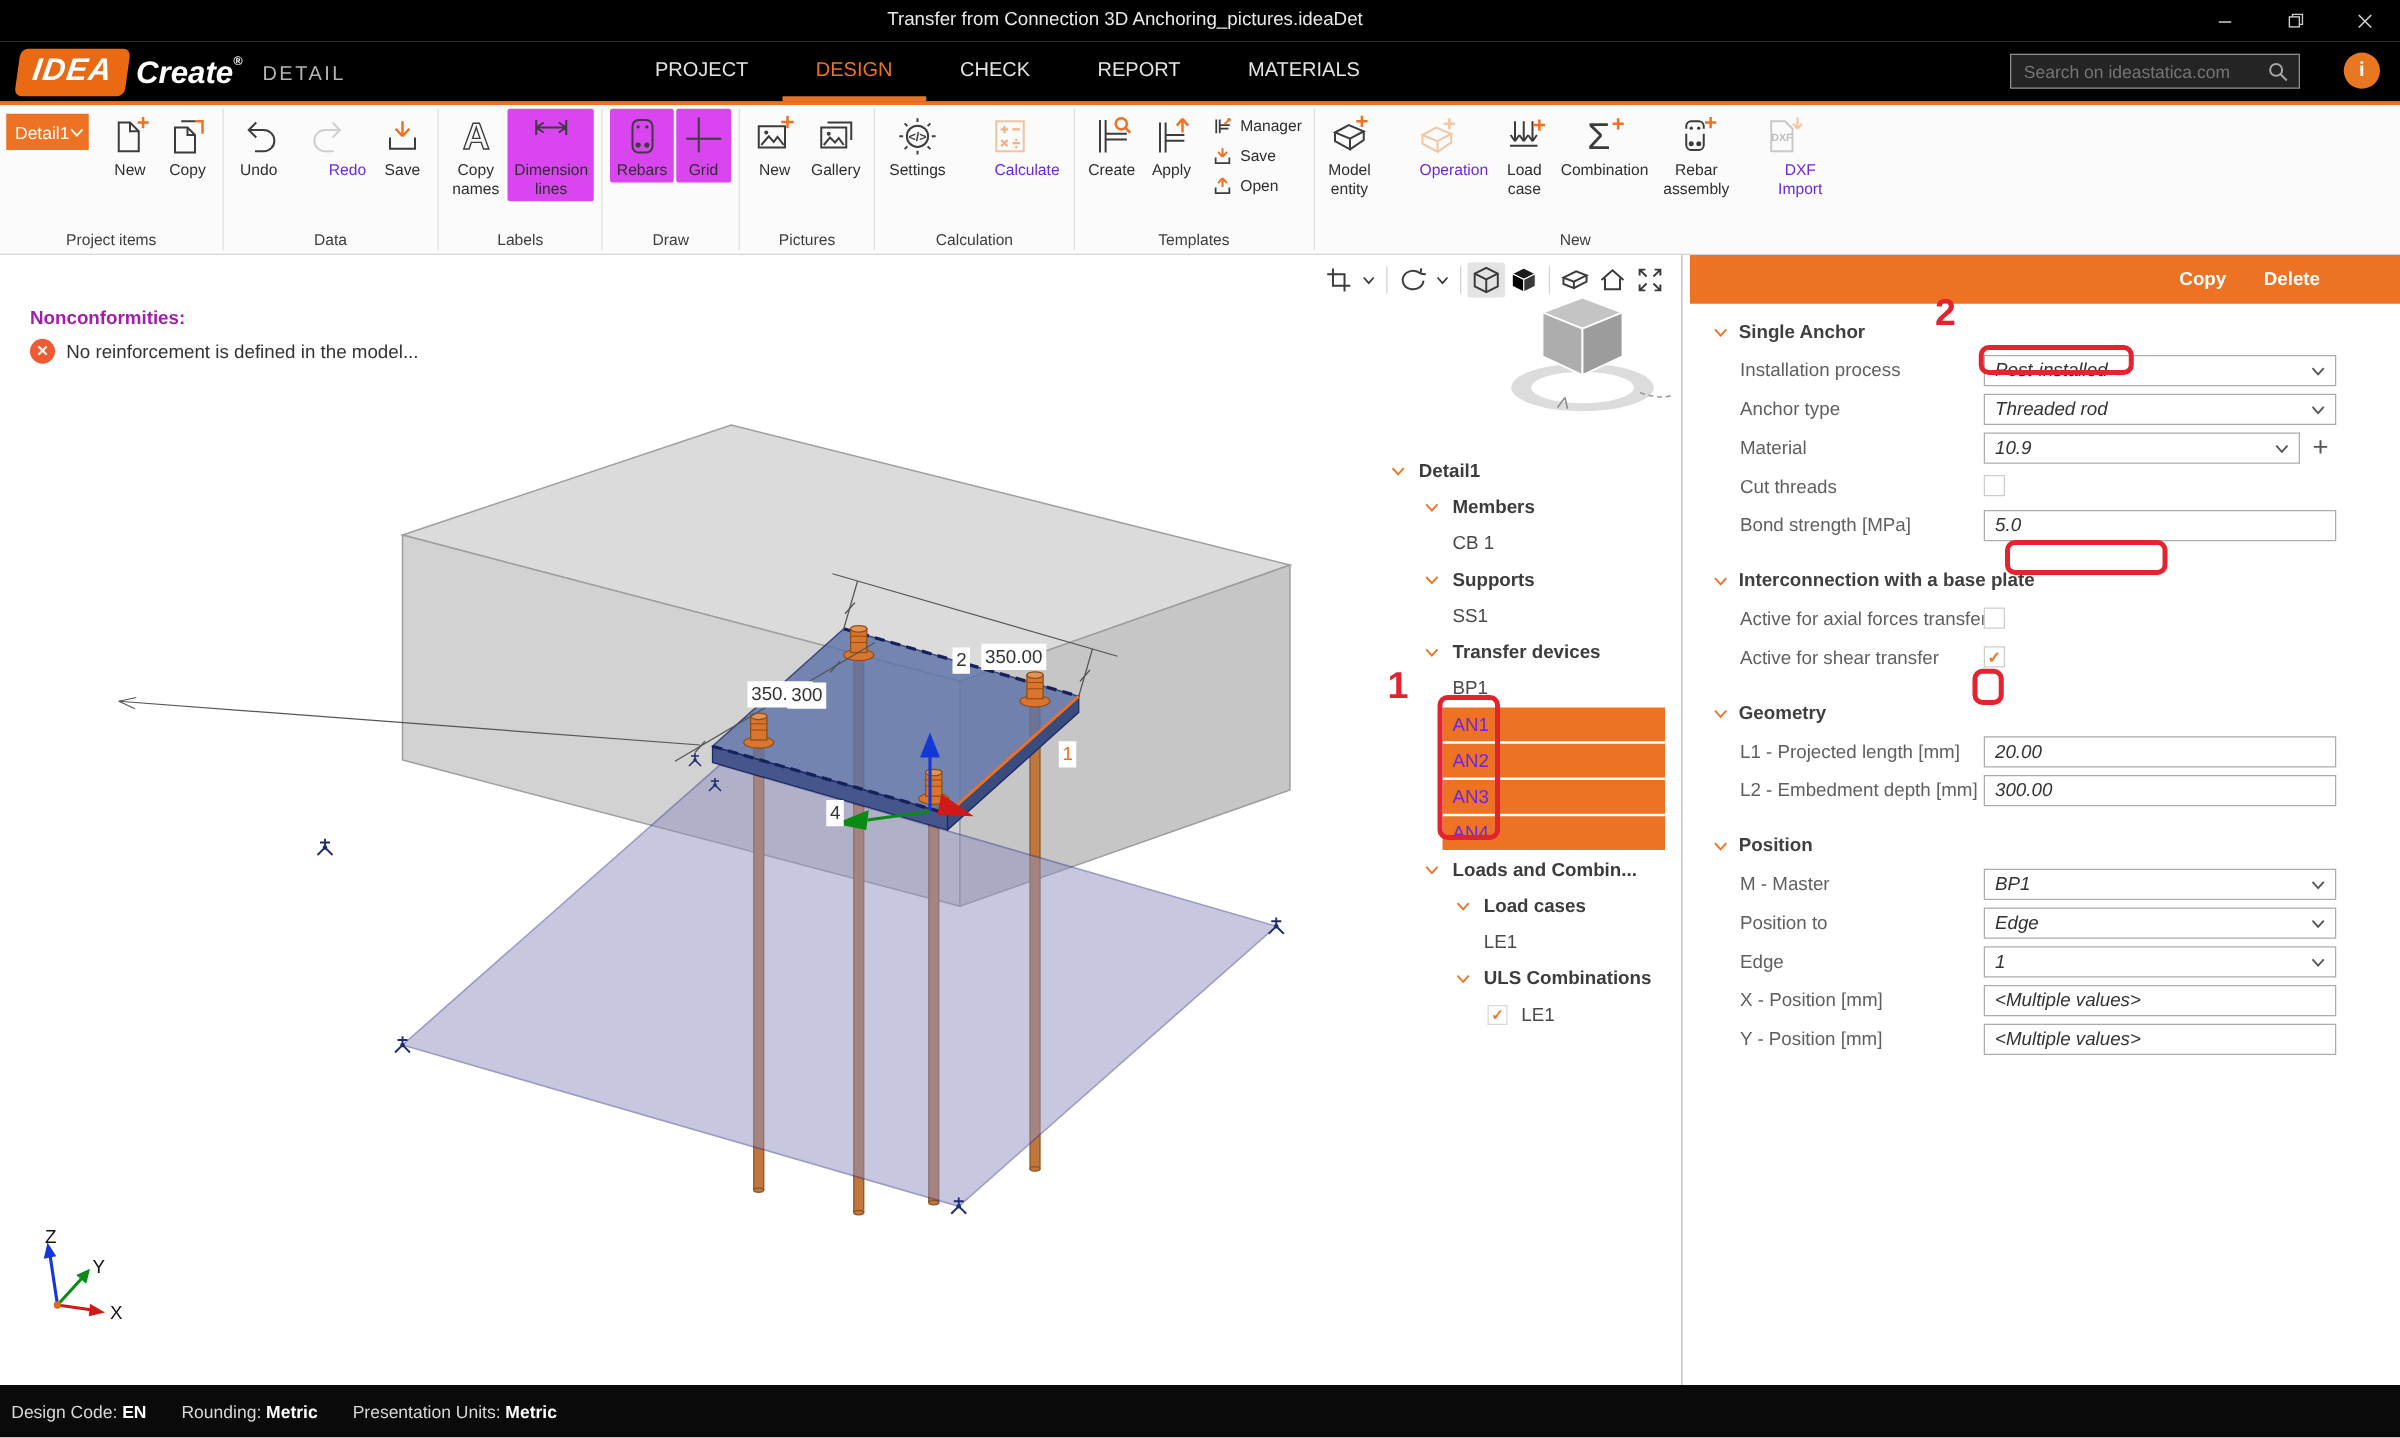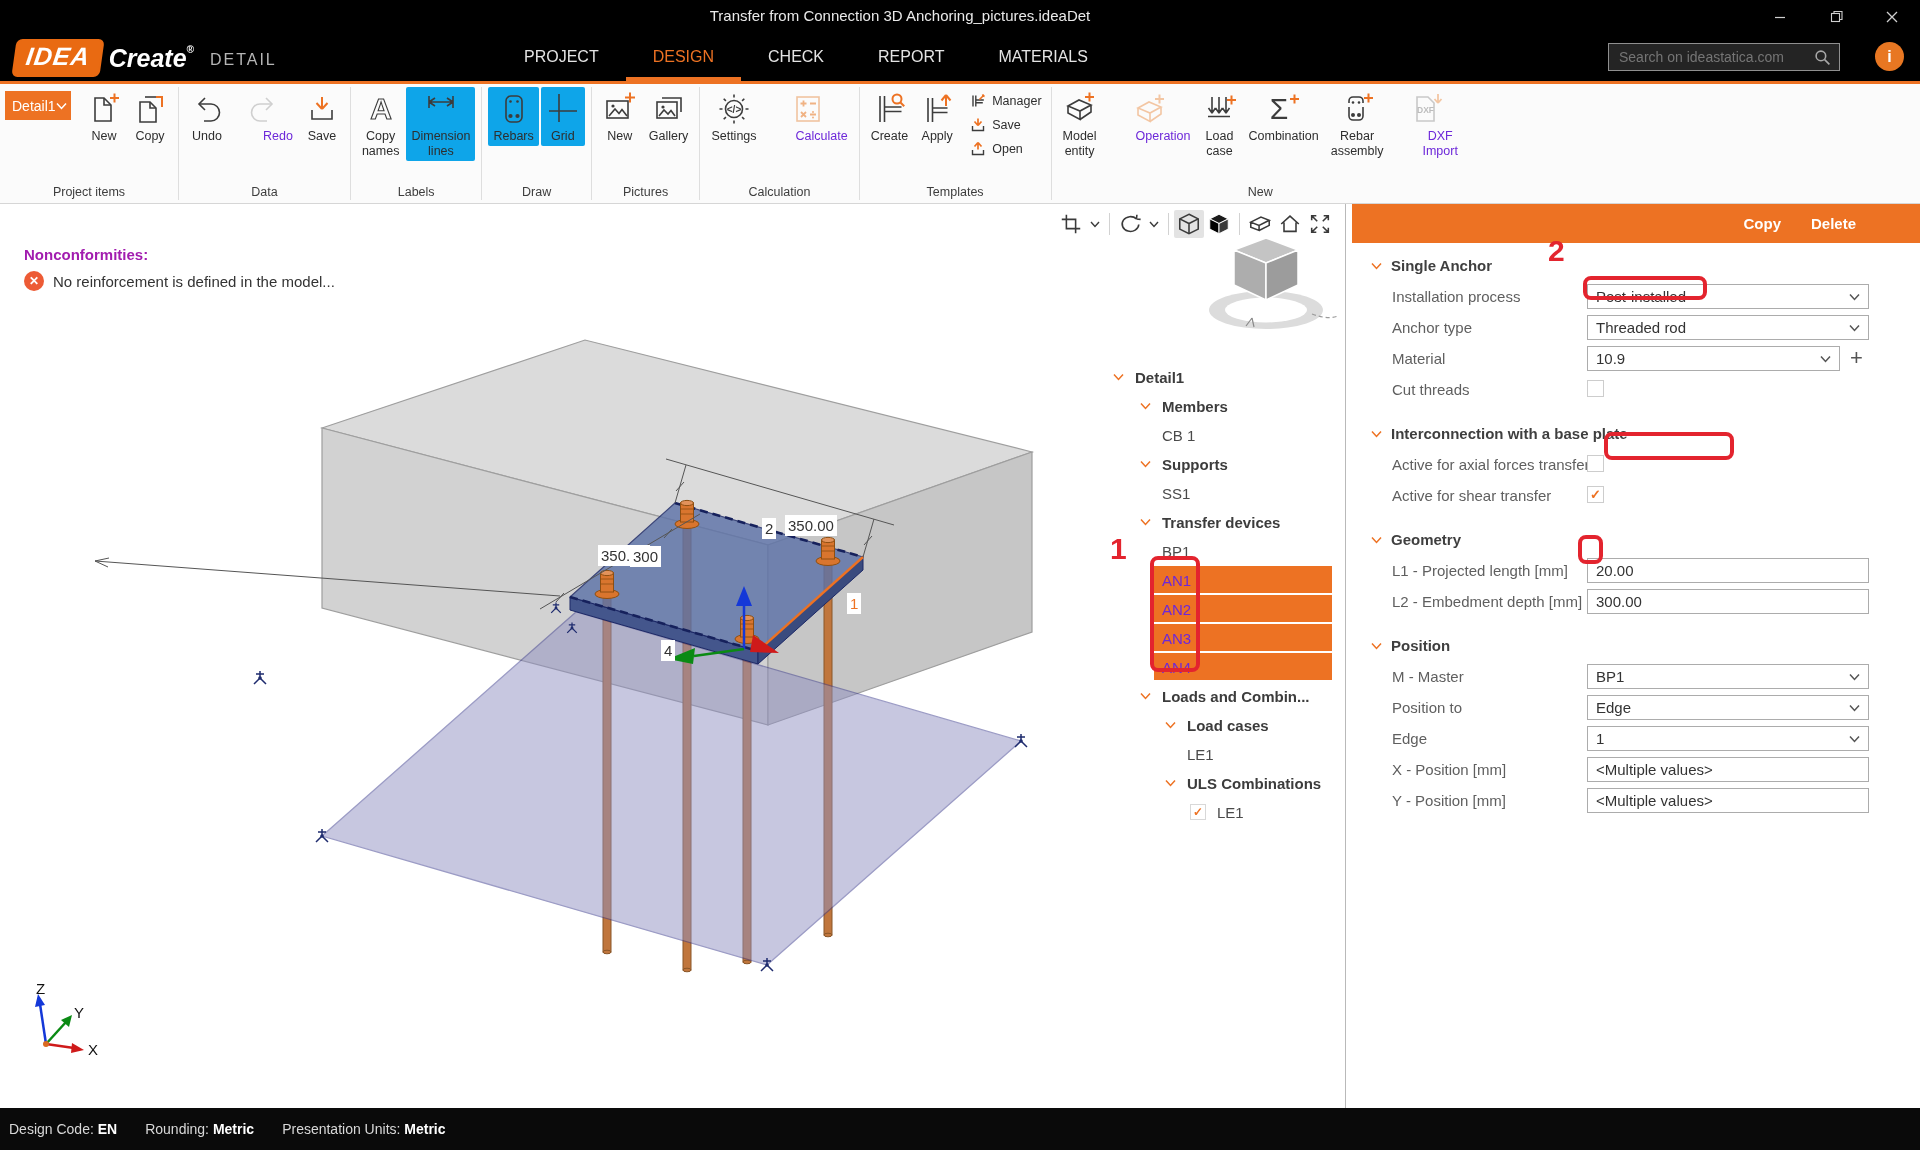--- a/index.html
+++ b/index.html
@@ -33,21 +33,21 @@
     background:#E87722; color:#fff; font-weight:bold; font-size:16px; display:flex; align-items:center; justify-content:center; }
   
   .ribbon { position:absolute; left:0; top:81px; width:1920px; height:123px; background:#FBFBFB;
     border-top:3px solid #ED7223; border-bottom:1px solid #D6D6D6; display:flex; z-index:18; }
   .rib-group { display:flex; flex-direction:column; padding:0 5px; }
   .rib-row { display:flex; flex:1; align-items:flex-start; padding-top:3px; }
   .rib-label { text-align:center; font-size:12.5px; color:#3D3D3D; padding:0 2px 4px; }
   .rib-sep { width:1px; background:#DEDEDE; margin:3px 0; }
   .rib-btn { display:flex; flex-direction:column; align-items:center; padding:5px 5px 2px; margin:0 1px;
     border-radius:2px; min-width:42px; }
-  .rib-btn.active { background:#0ea5e9; }
+  .rib-btn.active { background:#d946ef; }
   .rib-ico { width:34px; height:34px; }
   .rib-txt { font-size:12.5px; color:#2E2E2E; text-align:center; line-height:1.18; margin-top:3px; white-space:pre-line; }
   .rib-btn.disabled .rib-txt { color:#6d28d9;margin-left:27px; }
   .proj-select { width:66px; height:29px; background:#ED7223; color:#fff; display:flex; align-items:center;
     justify-content:space-between; padding:0 7px; font-size:14px; margin:4px 10px 0 0; }
   .rib-stack { display:flex; flex-direction:column; margin-left:6px; padding-top:2px; }
   .rib-srow { display:flex; align-items:center; gap:6px; height:24px; font-size:12.5px; color:#2E2E2E; padding:0 4px; }
   .rib-sico { width:16px; height:16px; line-height:0; }
   svg text { font-family:"Liberation Sans", sans-serif; }
   
@@ -87,21 +87,21 @@
   .panel-body { position:absolute; left:0; top:46px; right:0; }
   .sect-title { height:31px; display:flex; align-items:center; gap:9px; padding-left:19px;
     font-weight:bold; font-size:15px; color:#3F3F3F; }
   .sect-gap { height:13px; }
   .prop-row { height:31px; position:relative; }
   .prop-label { position:absolute; left:40px; top:0; height:31px; display:flex; align-items:center;
     font-size:15px; color:#5F5F5F; white-space:nowrap; }
   .prop-field { position:absolute; left:235px; top:3px; width:282px; height:25px; border:1px solid #ACACAC;
     background:#fff; display:flex; align-items:center; padding:0 8px; font-size:15px; color:#333; }
   .prop-field.narrow { width:253px; }
-  .pval { flex:1; white-space:nowrap; overflow:hidden; }
+  .pval { flex:1; white-space:nowrap; overflow:hidden;font-style:italic; }
   .fchev, .fspin { line-height:0; margin-left:4px; }
   .fplus { position:absolute; left:498px; top:2px; font-size:22px; color:#555; line-height:25px; }
   .prop-cb { position:absolute; left:235px; top:6px; width:17px; height:17px; border:1px solid #CDCDCD;
     background:#fff; color:#ED7223; font-size:13px; font-weight:bold; text-align:center; line-height:15px; }
   
   .statusbar { position:absolute; left:0; top:1108px; width:1920px; height:42px; background:#0A0A0A;
     display:flex; align-items:center; gap:28px; padding-left:9px; z-index:20; }
   .sb-item { font-size:14px; color:#D8D8D8; }
   .sb-v { color:#fff; font-weight:bold; }
   
@@ -716,20 +716,26 @@
           <span class="fchev"><svg width="11" height="8" viewBox="0 0 11 8" fill="none" stroke="#555" stroke-width="1.5">
               <path d="M1,1.5 L5.5,6.5 L10,1.5"></path>
             </svg></span>
         </div>
         <span class="fplus">+</span>
       </div>
       <div class="prop-row">
         <div class="prop-label">Cut threads</div>
         <div class="prop-cb"></div>
       </div>
+      <div class="prop-row">
+        <div class="prop-label">Bond strength [MPa]</div>
+        <div class="prop-field">
+          <span class="pval">5.0</span>
+        </div>
+      </div>
       <div class="sect-gap"></div>
       <div class="sect-title">
         <span style="line-height: 0;"><svg width="11" height="8" viewBox="0 0 11 8" fill="none" stroke="#ED7223" stroke-width="1.5">
             <path d="M1,1.5 L5.5,6.5 L10,1.5"></path>
           </svg></span>
         <span>Interconnection with a base plate</span>
       </div>
       <div class="prop-row">
         <div class="prop-label">Active for axial forces transfer</div>
         <div class="prop-cb"></div>

